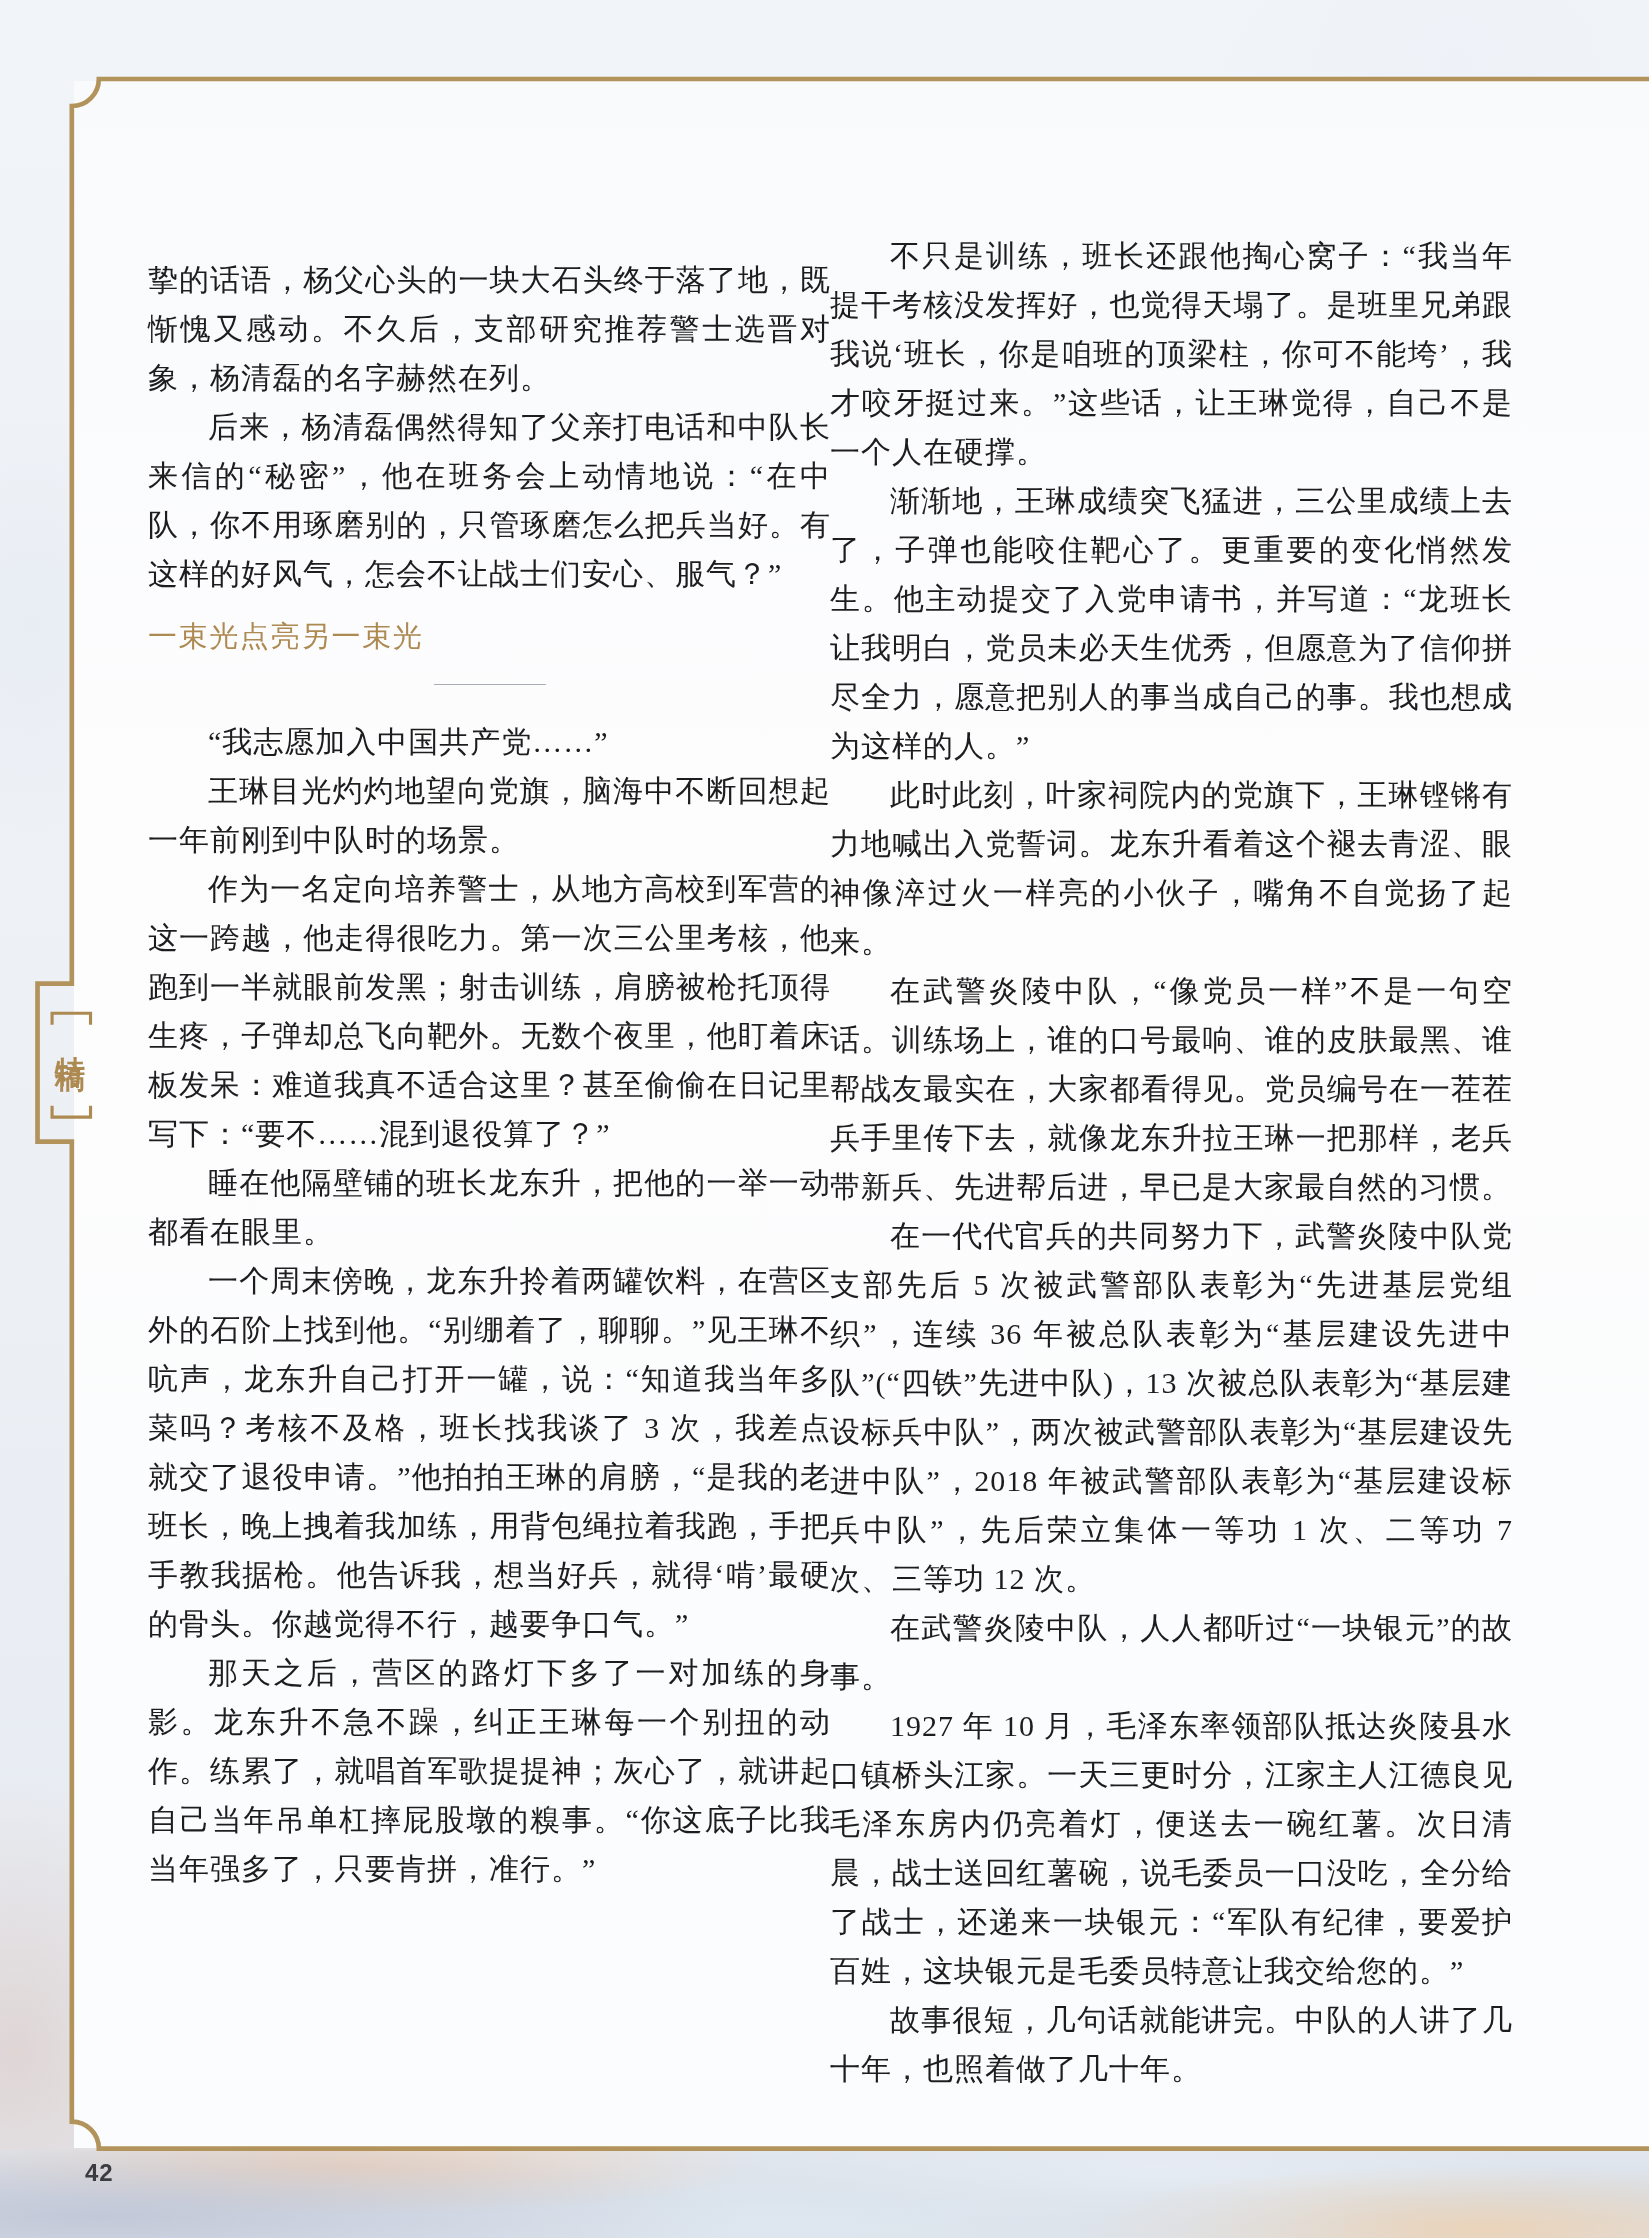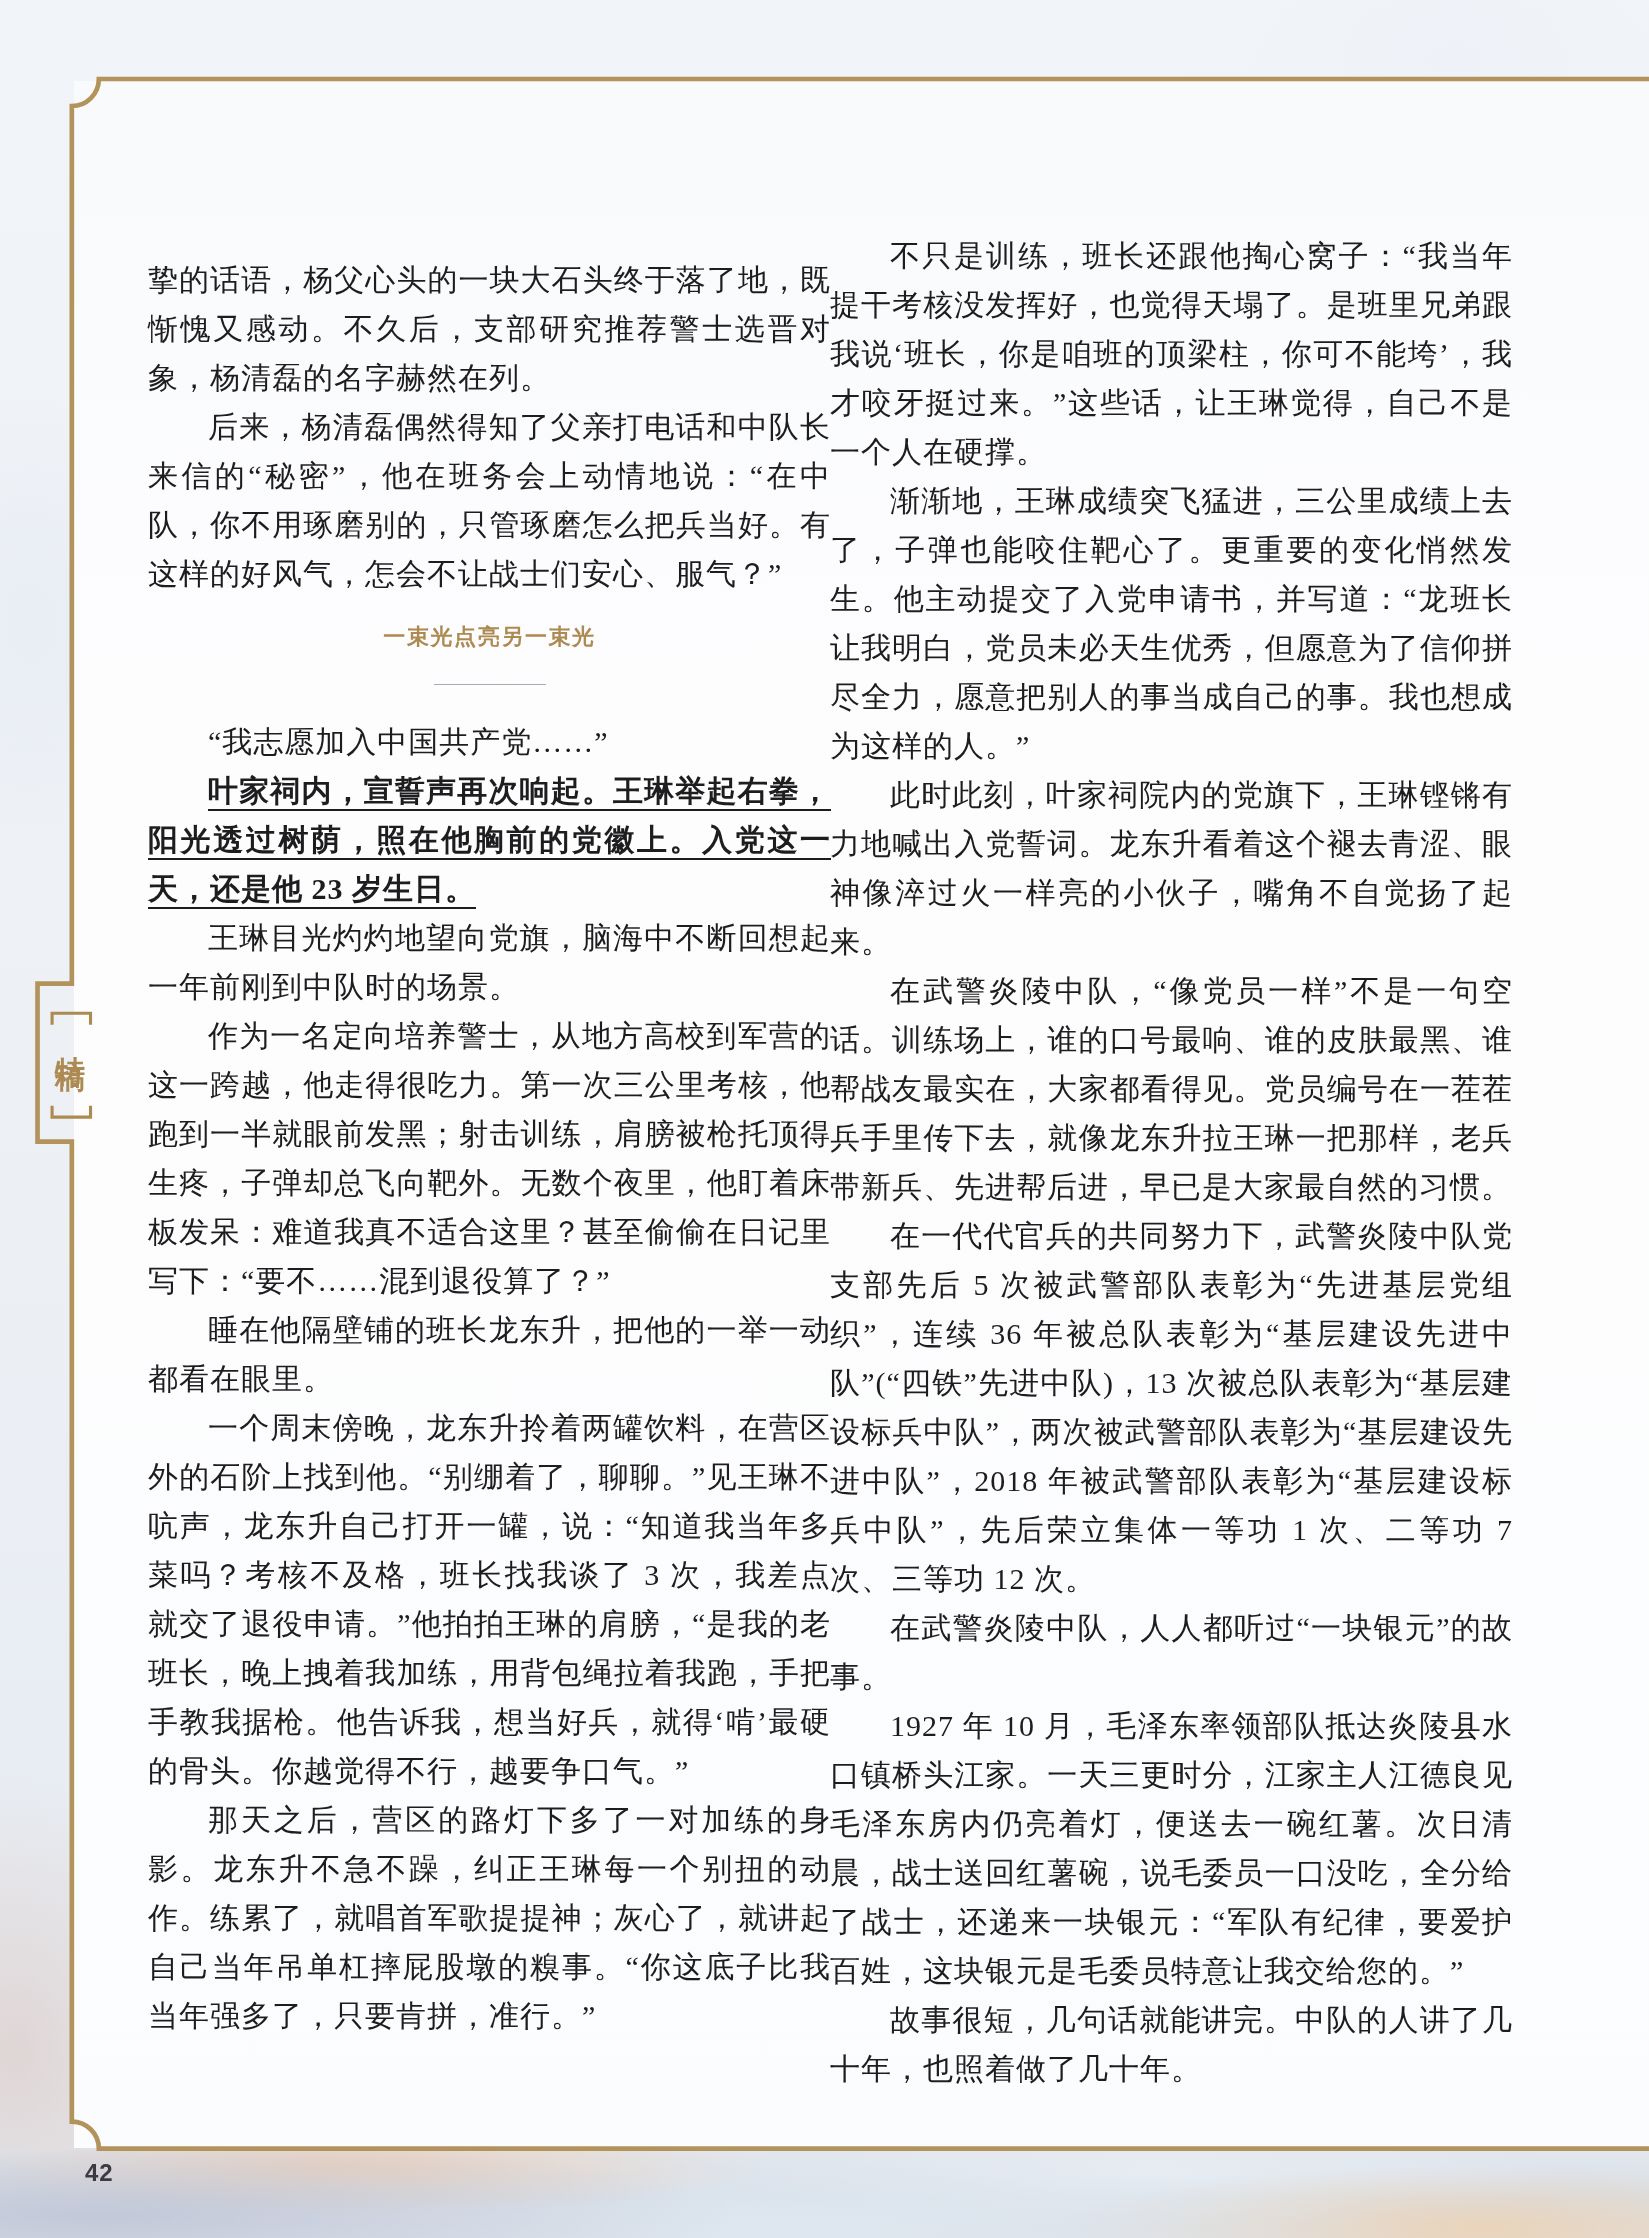--- a/index.html
+++ b/index.html
@@ -65,22 +65,22 @@
     text-decoration:underline;
     text-decoration-thickness:1.6px;
     text-underline-offset:7.8px;
     text-decoration-color:var(--text-color,#1d1d1f);
   }
   .heading-block{margin:0;}
   .heading{
     margin:13.5px 0 0;
     color:var(--gold-accent,#ad8a52);
     font-family:"Liberation Sans","DejaVu Sans",sans-serif;
-    font-size:22px;font-weight:700;letter-spacing:1.6px;
-    text-align:center;text-indent:0;
+    font-size:29px;font-weight:400;letter-spacing:1.6px;
+    text-indent:0;
   }
   .heading-divider{width:112px;height:1.6px;background:#a9adb2;margin:23px auto 32px;}
 
   .page-number{
     position:absolute;left:85px;top:2159px;
     font-family:"Liberation Sans","DejaVu Sans",sans-serif;
     font-size:24px;font-weight:700;letter-spacing:1px;
     color:var(--page-number-color,#3b3b40);
   }
 </style>
@@ -104,21 +104,20 @@
 <div class="tab-text">特稿</div>
 
 <div class="col col-left">
     <p class="para noindent">挚的话语，杨父心头的一块大石头终于落了地，既惭愧又感动。不久后，支部研究推荐警士选晋对象，杨清磊的名字赫然在列。</p>
     <p class="para">后来，杨清磊偶然得知了父亲打电话和中队长来信的“秘密”，他在班务会上动情地说：“在中队，你不用琢磨别的，只管琢磨怎么把兵当好。有这样的好风气，怎会不让战士们安心、服气？”</p>
     <div class="heading-block">
       <h2 class="heading">一束光点亮另一束光</h2>
       <div class="heading-divider"></div>
     </div>
     <p class="para">“我志愿加入中国共产党……”</p>
-    <p class="para bold-underline">叶家祠内，宣誓声再次响起。王琳举起右拳，阳光透过树荫，照在他胸前的党徽上。入党这一天，还是他 23 岁生日。</p>
     <p class="para">王琳目光灼灼地望向党旗，脑海中不断回想起一年前刚到中队时的场景。</p>
     <p class="para">作为一名定向培养警士，从地方高校到军营的这一跨越，他走得很吃力。第一次三公里考核，他跑到一半就眼前发黑；射击训练，肩膀被枪托顶得生疼，子弹却总飞向靶外。无数个夜里，他盯着床板发呆：难道我真不适合这里？甚至偷偷在日记里写下：“要不……混到退役算了？”</p>
     <p class="para">睡在他隔壁铺的班长龙东升，把他的一举一动都看在眼里。</p>
     <p class="para">一个周末傍晚，龙东升拎着两罐饮料，在营区外的石阶上找到他。“别绷着了，聊聊。”见王琳不吭声，龙东升自己打开一罐，说：“知道我当年多菜吗？考核不及格，班长找我谈了 3 次，我差点就交了退役申请。”他拍拍王琳的肩膀，“是我的老班长，晚上拽着我加练，用背包绳拉着我跑，手把手教我据枪。他告诉我，想当好兵，就得‘啃’最硬的骨头。你越觉得不行，越要争口气。”</p>
     <p class="para">那天之后，营区的路灯下多了一对加练的身影。龙东升不急不躁，纠正王琳每一个别扭的动作。练累了，就唱首军歌提提神；灰心了，就讲起自己当年吊单杠摔屁股墩的糗事。“你这底子比我当年强多了，只要肯拼，准行。”</p>
   </div>
 <div class="col col-right">
     <p class="para">不只是训练，班长还跟他掏心窝子：“我当年提干考核没发挥好，也觉得天塌了。是班里兄弟跟我说‘班长，你是咱班的顶梁柱，你可不能垮’，我才咬牙挺过来。”这些话，让王琳觉得，自己不是一个人在硬撑。</p>
     <p class="para">渐渐地，王琳成绩突飞猛进，三公里成绩上去了，子弹也能咬住靶心了。更重要的变化悄然发生。他主动提交了入党申请书，并写道：“龙班长让我明白，党员未必天生优秀，但愿意为了信仰拼尽全力，愿意把别人的事当成自己的事。我也想成为这样的人。”</p>
     <p class="para">此时此刻，叶家祠院内的党旗下，王琳铿锵有力地喊出入党誓词。龙东升看着这个褪去青涩、眼神像淬过火一样亮的小伙子，嘴角不自觉扬了起来。</p>

